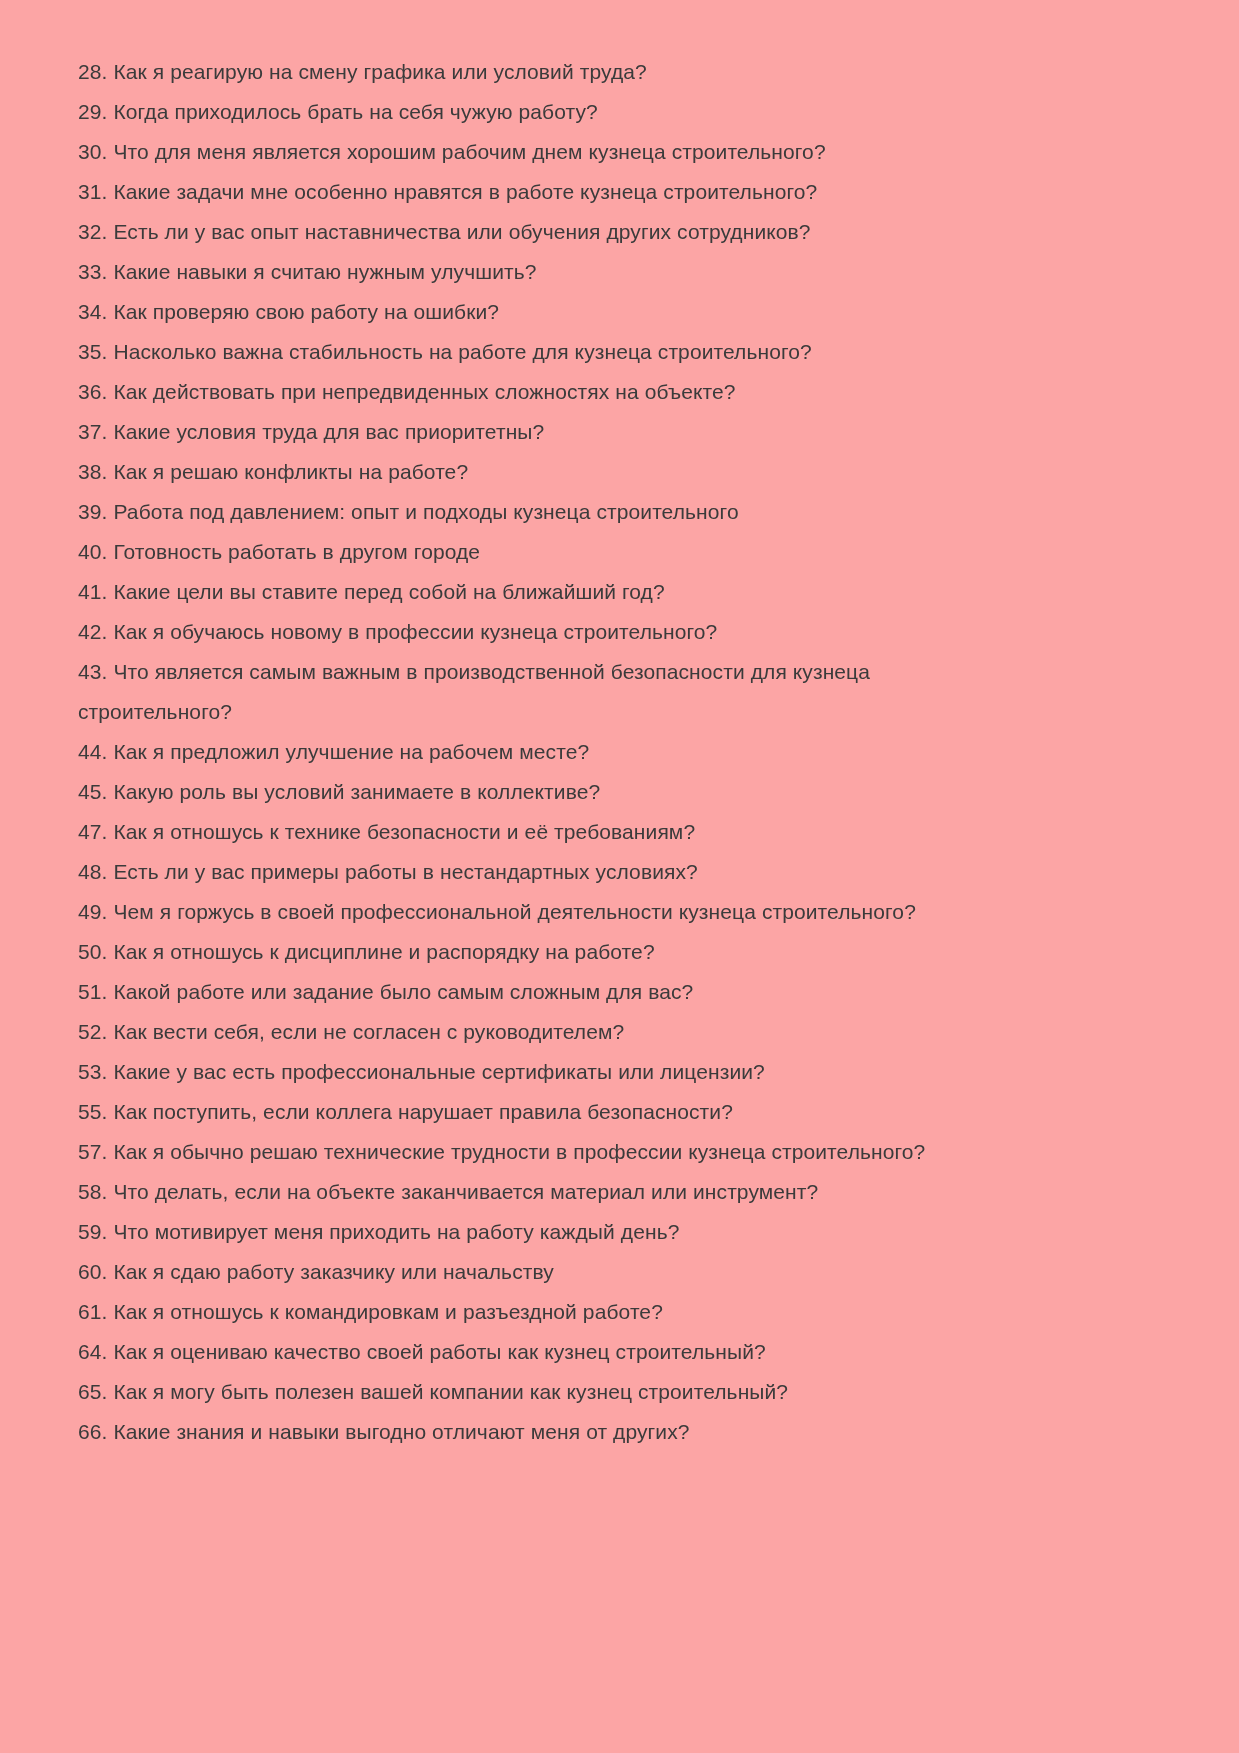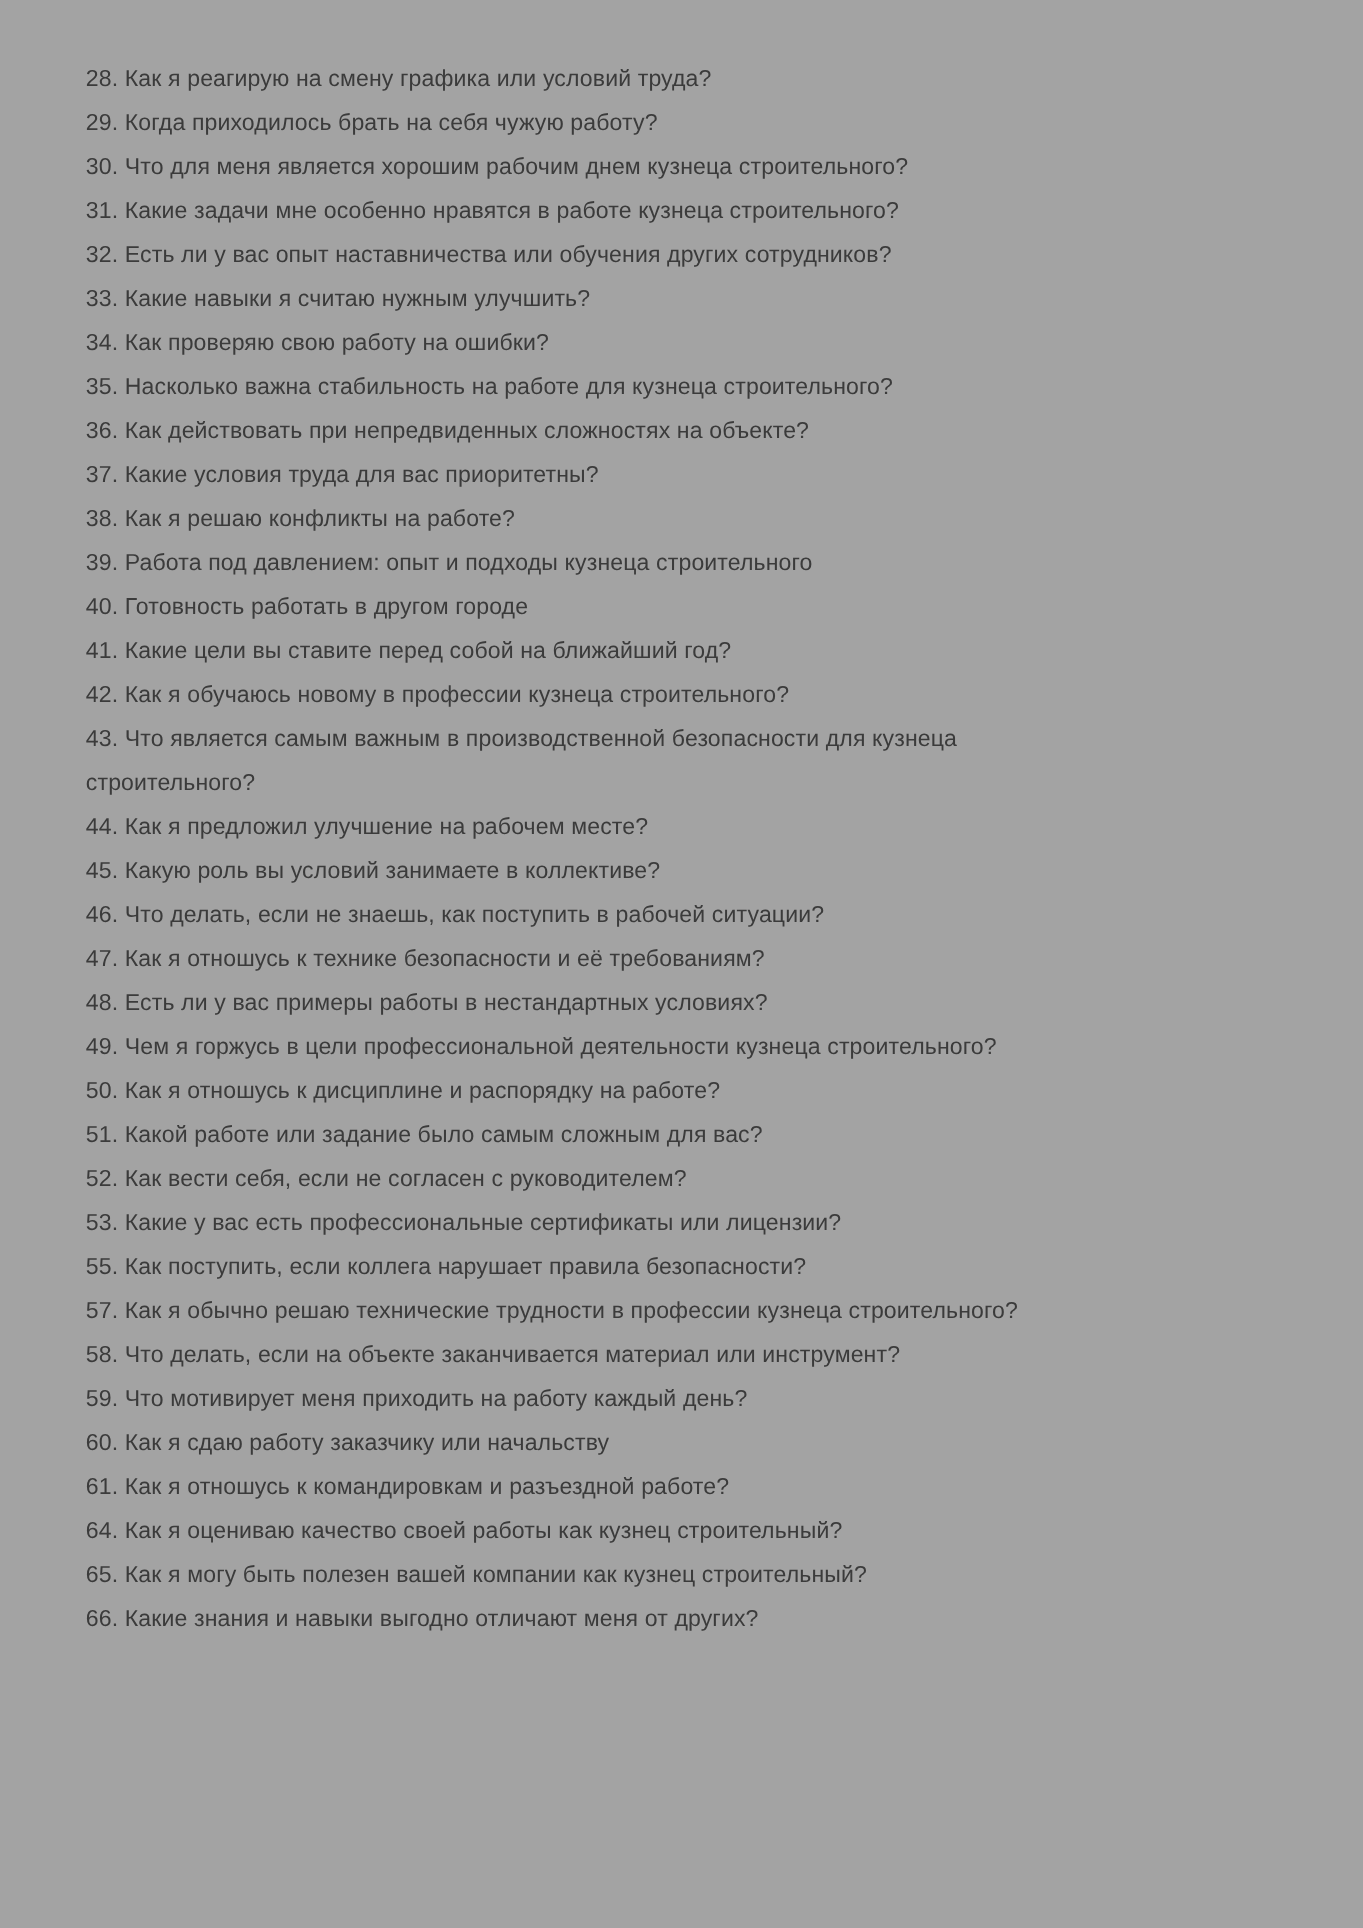--- a/index.html
+++ b/index.html
@@ -32,21 +32,21 @@
   .q-item .num {
     white-space: nowrap;
   }
   .q-item .txt {
     white-space: pre-line;
   }
 </style>
 </head>
 <body>
 
-<div class="page" style="background: #a3a3a3;">
+<div class="page" style="background: #fca5a5;">
   <div class="content" style="color: rgb(59, 59, 59);">
 
   <p class="q-item"><span class="num">28.</span><span> </span><span class="txt">Как я реагирую на смену графика или условий труда?</span></p>
 
   <p class="q-item"><span class="num">29.</span><span> </span><span class="txt">Когда приходилось брать на себя чужую работу?</span></p>
 
   <p class="q-item"><span class="num">30.</span><span> </span><span class="txt">Что для меня является хорошим рабочим днем кузнеца строительного?</span></p>
 
   <p class="q-item"><span class="num">31.</span><span> </span><span class="txt">Какие задачи мне особенно нравятся в работе кузнеца строительного?</span></p>
 
@@ -72,27 +72,26 @@
 
   <p class="q-item"><span class="num">42.</span><span> </span><span class="txt">Как я обучаюсь новому в профессии кузнеца строительного?</span></p>
 
   <p class="q-item"><span class="num">43.</span><span> </span><span class="txt">Что является самым важным в производственной безопасности для кузнеца
 строительного?</span></p>
 
   <p class="q-item"><span class="num">44.</span><span> </span><span class="txt">Как я предложил улучшение на рабочем месте?</span></p>
 
   <p class="q-item"><span class="num">45.</span><span> </span><span class="txt">Какую роль вы условий занимаете в коллективе?</span></p>
 
-  <p class="q-item"><span class="num">46.</span><span> </span><span class="txt">Что делать, если не знаешь, как поступить в рабочей ситуации?</span></p>
 
   <p class="q-item"><span class="num">47.</span><span> </span><span class="txt">Как я отношусь к технике безопасности и её требованиям?</span></p>
 
   <p class="q-item"><span class="num">48.</span><span> </span><span class="txt">Есть ли у вас примеры работы в нестандартных условиях?</span></p>
 
-  <p class="q-item"><span class="num">49.</span><span> </span><span class="txt">Чем я горжусь в цели профессиональной деятельности кузнеца строительного?</span></p>
+  <p class="q-item"><span class="num">49.</span><span> </span><span class="txt">Чем я горжусь в своей профессиональной деятельности кузнеца строительного?</span></p>
 
   <p class="q-item"><span class="num">50.</span><span> </span><span class="txt">Как я отношусь к дисциплине и распорядку на работе?</span></p>
 
   <p class="q-item"><span class="num">51.</span><span> </span><span class="txt">Какой работе или задание было самым сложным для вас?</span></p>
 
   <p class="q-item"><span class="num">52.</span><span> </span><span class="txt">Как вести себя, если не согласен с руководителем?</span></p>
 
   <p class="q-item"><span class="num">53.</span><span> </span><span class="txt">Какие у вас есть профессиональные сертификаты или лицензии?</span></p>
 
 

